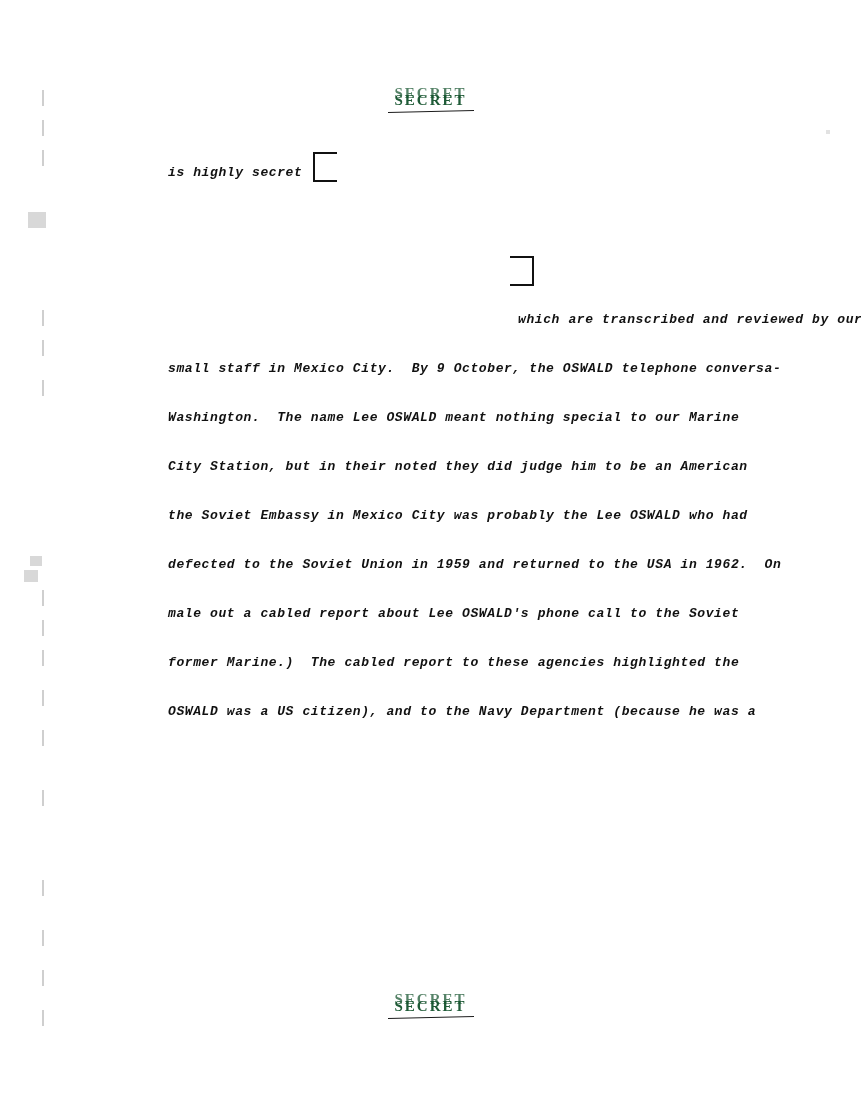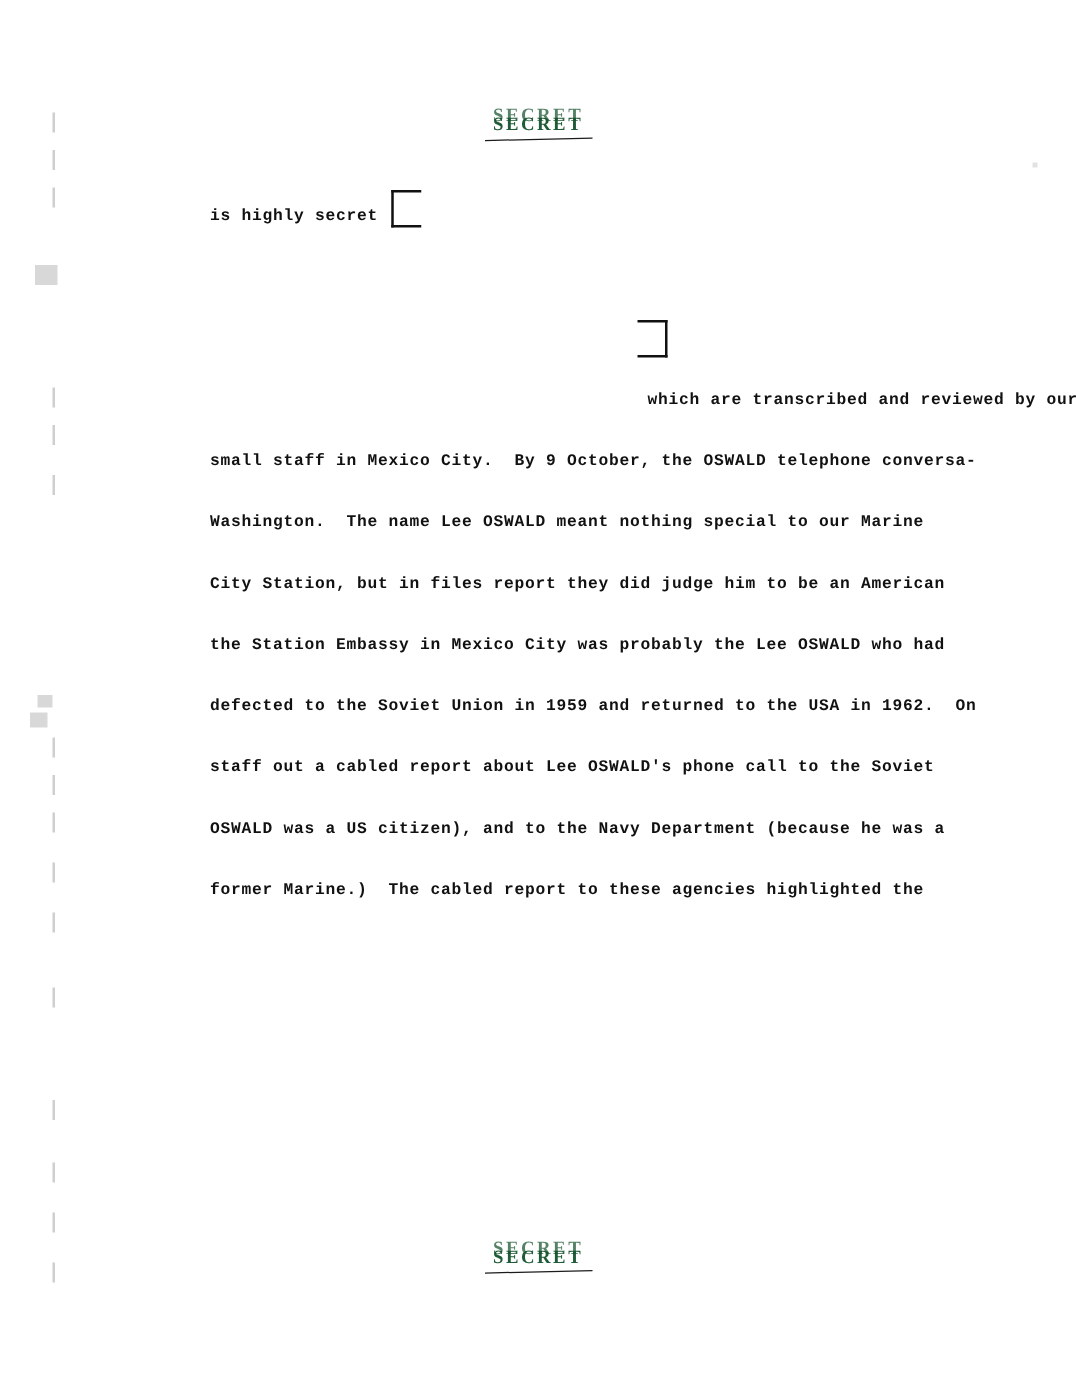--- a/index.html
+++ b/index.html
@@ -70,20 +70,21 @@
   }
   #stamp-top { left: 0; right: 0; top: 82px; }
   #stamp-bottom { left: 0; right: 0; top: 988px; }
 
   
   .body-text {
     position: absolute;
     left: 168px;
     top: 148px;
     width: 640px;
+    font-style: italic;
   }
   .line {
     position: relative;
     font-size: 13px;
     line-height: 49px;
     white-space: pre;
     letter-spacing: .6px;
     font-weight: bold;
     color: #111;
   }
@@ -164,26 +165,26 @@
   </div>
 
   <div class="body-text">
 
     <div class="line"><span>is highly secret</span></div>
     <div class="blank"></div>
     <div class="blank"></div>
     <div class="line"><span style="display:inline-block;width:350px"></span><span>which are transcribed and reviewed by our</span></div>
     <div class="line"><span>small staff in Mexico City.  By 9 October, the OSWALD telephone conversa-</span></div>
     <div class="line"><span>Washington.  The name Lee OSWALD meant nothing special to our Marine</span></div>
-    <div class="line"><span>City Station, but in files report they did judge him to be an American</span></div>
-    <div class="line"><span>the Station Embassy in Mexico City was probably the Lee OSWALD who had</span></div>
+    <div class="line"><span>City Station, but in their noted they did judge him to be an American</span></div>
+    <div class="line"><span>the Soviet Embassy in Mexico City was probably the Lee OSWALD who had</span></div>
     <div class="line"><span>defected to the Soviet Union in 1959 and returned to the USA in 1962.  On</span></div>
-    <div class="line"><span>staff out a cabled report about Lee OSWALD's phone call to the Soviet</span></div>
+    <div class="line"><span>male out a cabled report about Lee OSWALD's phone call to the Soviet</span></div>
+    <div class="line"><span>former Marine.)  The cabled report to these agencies highlighted the</span></div>
     <div class="line"><span>OSWALD was a US citizen), and to the Navy Department (because he was a</span></div>
-    <div class="line"><span>former Marine.)  The cabled report to these agencies highlighted the</span></div>
 
   </div>
 
   <div class="bracket open br1"></div>
   <div class="bracket close br2"></div>
 
   <div class="stamp" id="stamp-bottom">
     <span class="line1">SECRET</span>
     <span class="line2">SECRET</span>
     <span class="strike"></span>

